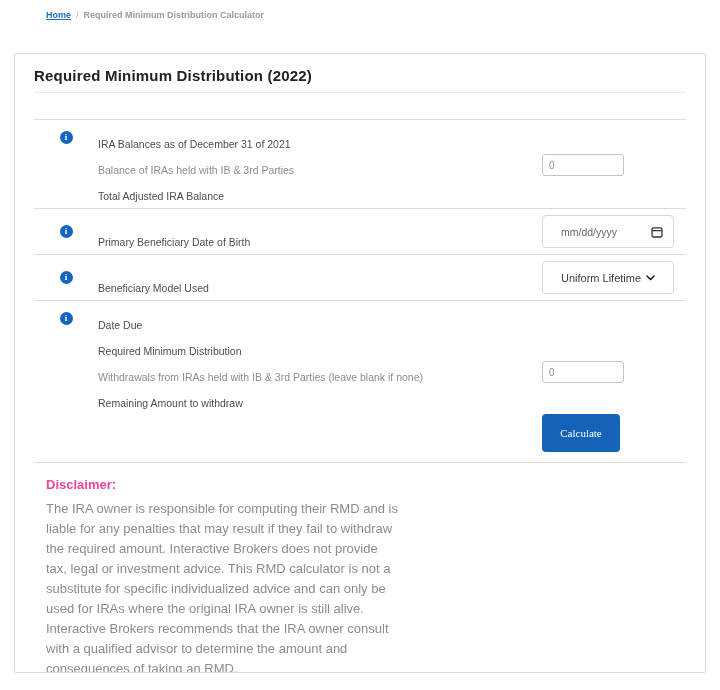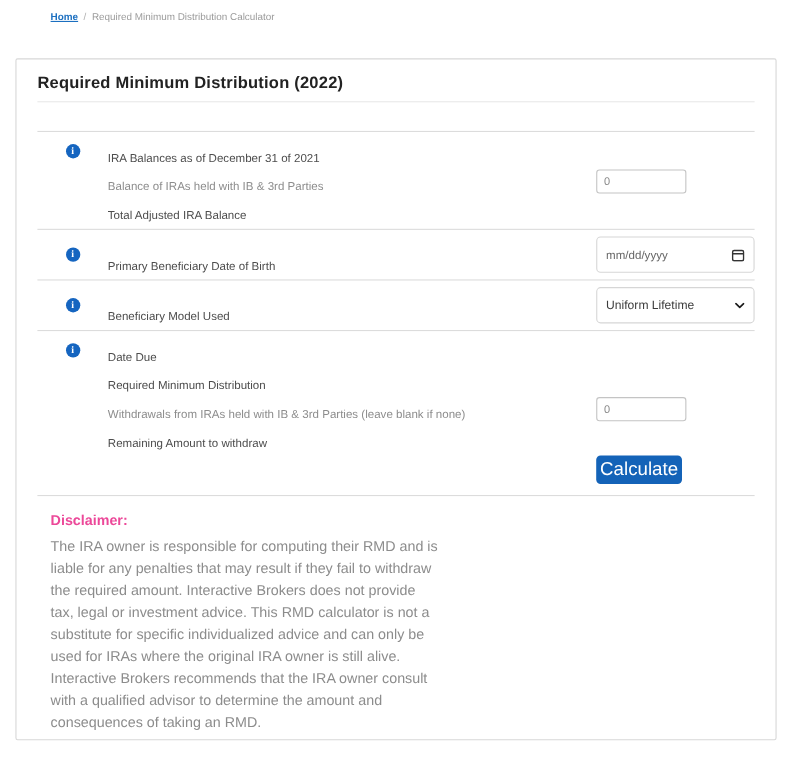--- a/index.html
+++ b/index.html
@@ -10,21 +10,21 @@
     overflow: hidden;
   }
   
   .breadcrumb {
     padding: 10px 0 0 15px;
     font-size: 9px;
     display: flex; align-items: center; gap: 5px;
   }
   .bc-home { color: var(--link-blue, #1b6fc0); text-decoration: underline; cursor: pointer; font-weight: bold; padding-left: 31px; }
   .bc-sep { color: #b0b0b0; }
-  .bc-current { color: #9b9b9b; }
+  .bc-current { color: #9b9b9b; font-weight: bold; }
 
   
   .card {
     margin: 33px 0 0 14px;
     width: 692px; height: 620px;
     background: #fff;
     border: 1px solid #d8d8d8;
     border-radius: 2px;
     overflow: hidden;
   }
@@ -55,41 +55,41 @@
   .control-col { width: 144px; flex: 0 0 144px; display: flex; align-items: center; }
 
   .num-input {
     width: 82px; height: 22px;
     border: 1px solid #c4c4c4; border-radius: 3px;
     font-family: "Liberation Sans", sans-serif;
     font-size: 10px; color: #8a8a8a; padding: 0 6px; background: #fff;
   }
 
   .date-wrap, .select-wrap {
-    width: 144px; height: 33px;
+    width: 132px; height: 33px;
     border: 1px solid #d6d6d6; border-radius: 4px; background: #fff;
     display: flex; align-items: center; justify-content: space-between;
-    padding: 0 8px; cursor: pointer;
+    padding: 0 18px; cursor: pointer;
   }
   .date-input {
     border: none; outline: none; width: 90px;
     font-family: "Liberation Sans", sans-serif;
     font-size: 10.5px; color: #555;
   }
   .date-input::placeholder { color: #666; opacity: 1; }
   .select-value { font-size: 11px; color: #3c3c3c; }
   .ctrl-icon { display: flex; align-items: center; }
 
   .btn-line { margin-top: 5px; margin-bottom: 4px; }
   .calc-btn {
-    width: 78px; height: 26px;
+    width: 78px; height: 38px;
     background: var(--primary-blue, #1463b8);
     border: none; border-radius: 4px;
-    color: #fff; font-family: Liberation Sans, sans-serif;
-    font-size: 17px; cursor: pointer;
+    color: #fff; font-family: Liberation Serif, serif;
+    font-size: 11px; cursor: pointer;
   }
 
   
   .disclaimer { border-top: 1px solid #dcdcdc; padding: 14px 0 0 12px; }
   .disclaimer-heading { font-size: 13px; font-weight: bold; color: #ec4899; }
   .disclaimer-body {
     margin-top: 7px; max-width: 356px;
     font-size: 13px; line-height: 20px; color: #8c8c8c;
   }
 </style>

